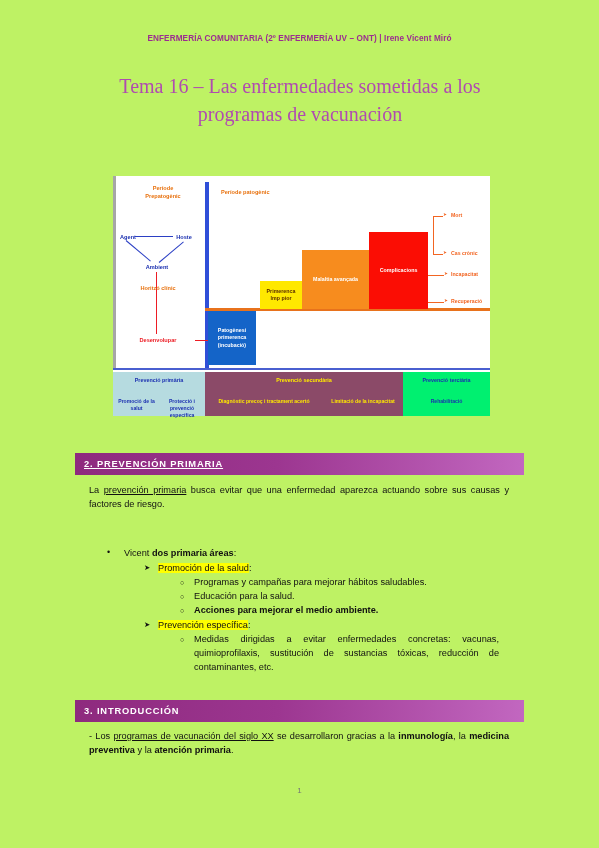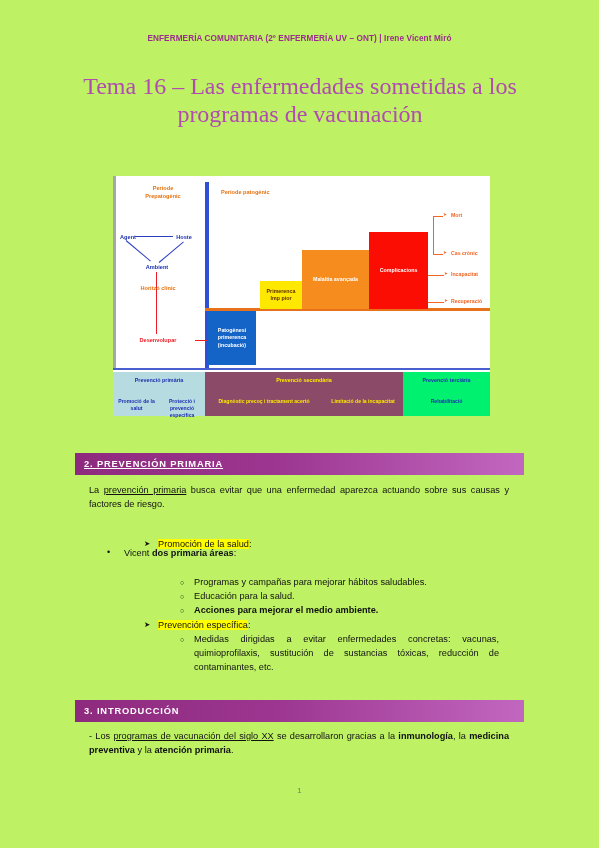--- a/index.html
+++ b/index.html
@@ -11,21 +11,21 @@
   .page{position:absolute;inset:0;background:#bef264;}
 
   
   .doc-header{
     position:absolute;top:34px;left:0;width:599px;text-align:center;
     font-size:8.2px;font-weight:bold;color:#9b2d8f;letter-spacing:.1px;
   }
   .doc-title{
     position:absolute;top:72px;left:78px;width:444px;text-align:center;
     font-family:"Liberation Serif", serif;
-    font-size:24px;line-height:28px;color:#b04bb0;font-weight:400;
+    font-size:20px;line-height:28px;color:#b04bb0;font-weight:400;
   }
 
   
   .section-bar{
     position:absolute;left:75px;width:449px;height:22px;
     background:linear-gradient(to right,#8e2a7e 0%,#9c3690 45%,#c267c0 100%);
     color:#fff;font-size:9.3px;font-weight:bold;letter-spacing:.85px;
     display:flex;align-items:center;padding-left:9px;box-sizing:border-box;
   }
 
@@ -173,21 +173,21 @@
 
   <div class="para" style="left:89px;top:483px;width:420px;">
     <span>La </span><span class="u">prevención primaria</span><span> busca evitar que una enfermedad aparezca actuando sobre sus causas y factores de riesgo.</span>
   </div>
 
 
   <div class="li bullet-dot" style="left:124px;top:546px;width:380px;">
     <span>Vicent </span><span class="b">dos primaria áreas</span><span>:</span>
   </div>
 
-  <div class="li arrow" style="left:158px;top:537px;width:340px;">
+  <div class="li arrow" style="left:158px;top:561px;width:340px;">
     <span class="hl">Promoción de la salud</span><span>:</span>
   </div>
 
   <div class="li circ" style="left:194px;top:575px;width:330px;">Programas y campañas para mejorar hábitos saludables.</div>
   <div class="li circ" style="left:194px;top:589px;width:330px;">Educación para la salud.</div>
   <div class="li circ" style="left:194px;top:603px;width:330px;font-weight:bold;">Acciones para mejorar el medio ambiente.</div>
 
   <div class="li arrow" style="left:158px;top:618px;width:340px;">
     <span class="hl">Prevención específica</span><span>:</span>
   </div>

